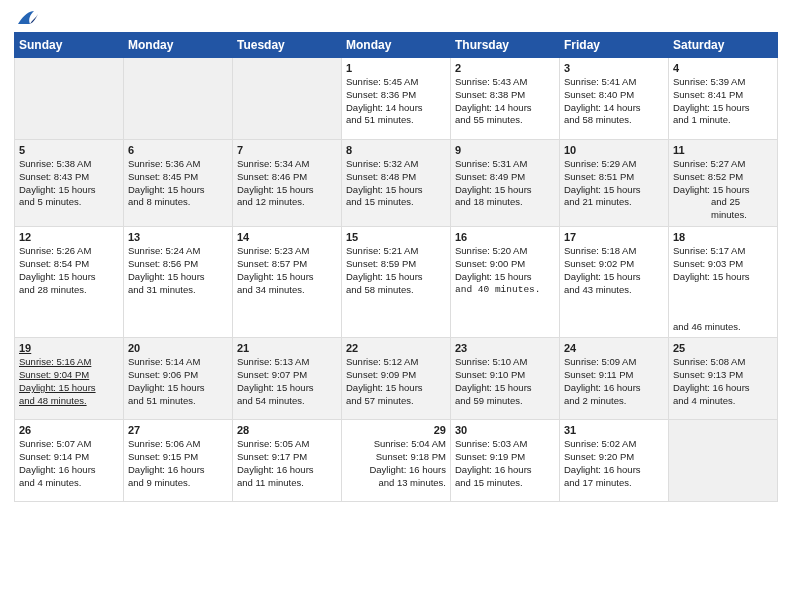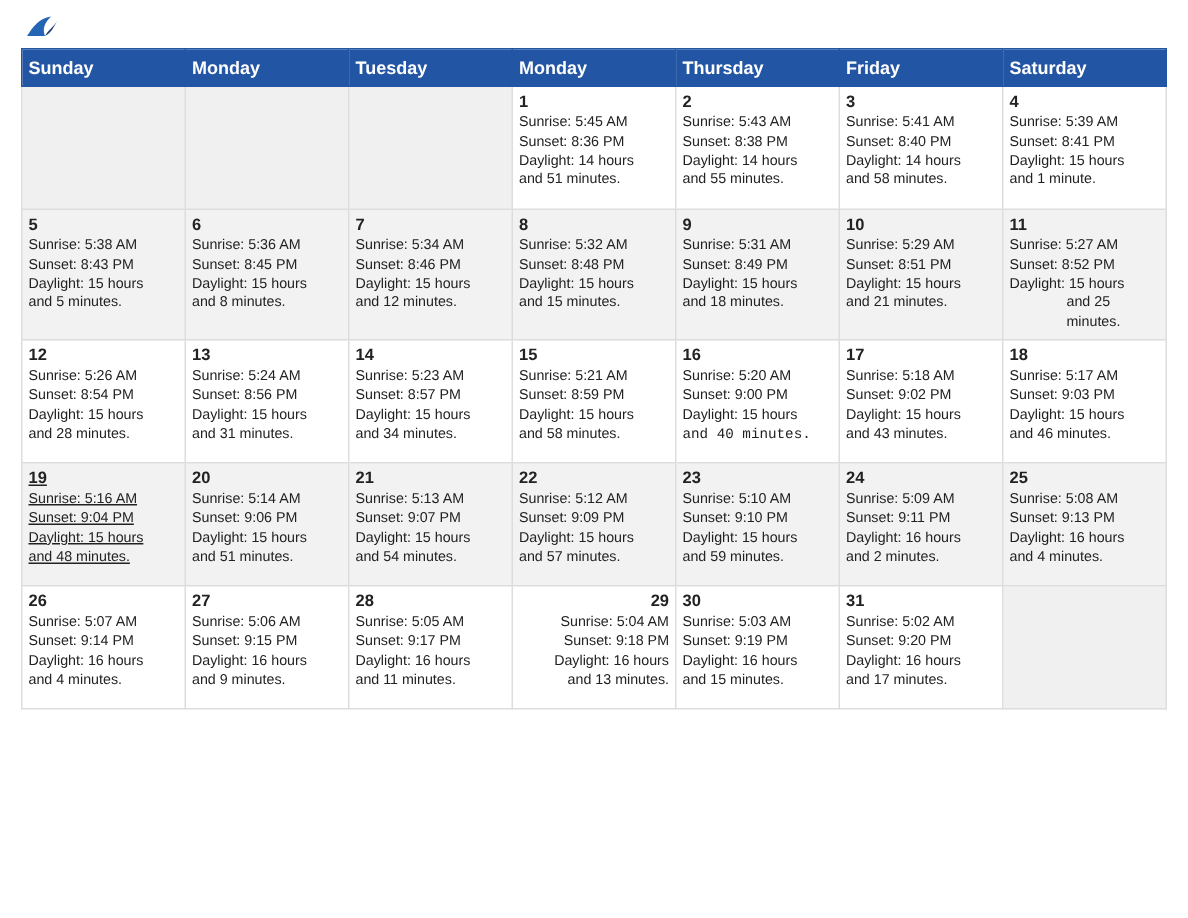--- a/index.html
+++ b/index.html
@@ -250,21 +250,21 @@
             <div style="line-height: 1.35;">Sunrise: 5:18 AM</div>
             <div style="line-height: 1.35;">Sunset: 9:02 PM</div>
             <div style="line-height: 1.35;">Daylight: 15 hours</div>
             <div style="line-height: 1.35;">and 43 minutes.</div>
           </td>
           <td style="background-color: inherit;">
             <span class="day-num">18</span>
             <div style="line-height: 1.35;">Sunrise: 5:17 AM</div>
             <div style="line-height: 1.35;">Sunset: 9:03 PM</div>
             <div style="line-height: 1.35;">Daylight: 15 hours</div>
-            <div style="line-height: 1.35;">and 46 minutes.</div>
+            <div style="line-height: 1.35; margin-top: 37px;">and 46 minutes.</div>
           </td>
         </tr>
         <tr style="background-color: rgb(242, 242, 242);">
           <td style="background-color: inherit; text-decoration: underline;">
             <span class="day-num">19</span>
             <div style="line-height: 1.35;">Sunrise: 5:16 AM</div>
             <div style="line-height: 1.35;">Sunset: 9:04 PM</div>
             <div style="line-height: 1.35;">Daylight: 15 hours</div>
             <div style="line-height: 1.35;">and 48 minutes.</div>
           </td>

